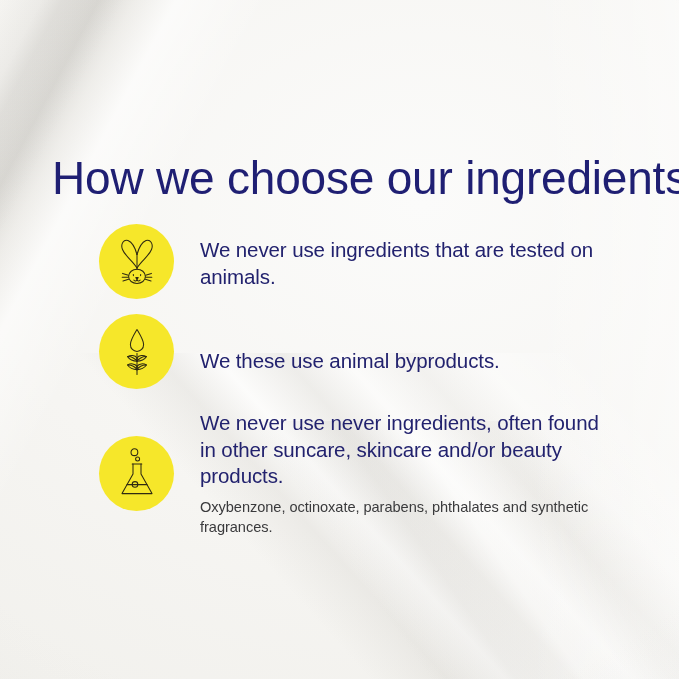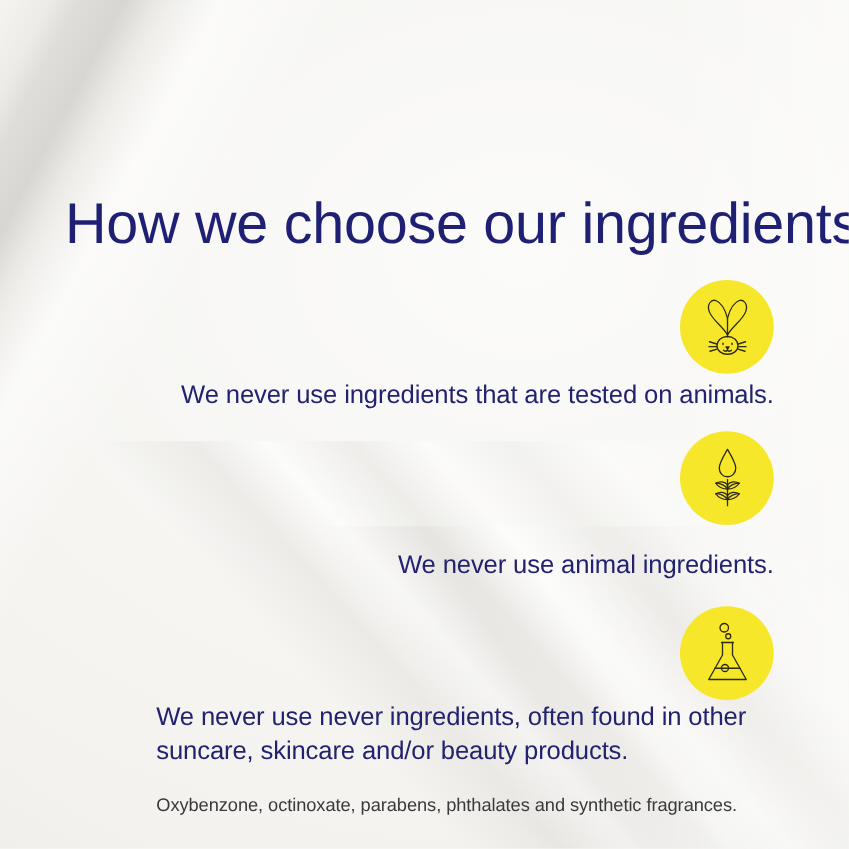--- a/index.html
+++ b/index.html
@@ -113,23 +113,22 @@
   #benefit-list {
     position: absolute;
     left: 99px;
     top: 224px;
     width: 520px;
   }
 
   .benefit-item {
     position: relative;
     display: flex;
-    align-items: flex-end;
+    align-items: center;
     margin-bottom: 15px;
-    flex-direction: column;
   }
 
   .icon-badge {
     flex: 0 0 auto;
     width: 75px;
     height: 75px;
     border-radius: 50%;
     background: #f6e72a;
     display: flex;
     align-items: center;
@@ -147,21 +146,21 @@
 
   .benefit-text {
     font-size: 20.5px;
     font-weight: 400;
     color: #22226e;
     line-height: 1.30;
     letter-spacing: -0.1px;
   }
 
   .benefit-subtext {
-    margin-top: 20px;
+    margin-top: 7px;
     font-size: 14.6px;
     font-weight: 400;
     color: #3a3a3c;
     line-height: 1.38;
     letter-spacing: -0.05px;
   }
 
   .item-1 .benefit-text-block { padding-top: 4px; }
   .item-2 { margin-top: 15px; }
   .item-2 .benefit-text-block { padding-top: 19px; }
@@ -241,21 +240,21 @@
 
               <path d="M21 42.6 C17.4 42.6 13.8 41.2 11.6 38.0 C14.6 36.2 19.0 36.4 21 39.4 Z"></path>
               <path d="M21 42.6 C19.6 40.4 15.6 37.6 11.6 38.0"></path>
 
               <path d="M21 42.6 C24.6 42.6 28.2 41.2 30.4 38.0 C27.4 36.2 23.0 36.4 21 39.4 Z"></path>
               <path d="M21 42.6 C22.4 40.4 26.4 37.6 30.4 38.0"></path>
             </svg>
           </span>
         </div>
         <div class="benefit-text-block">
-          <div class="benefit-text">We never use animal ingredients.</div>
+          <div class="benefit-text">We these use animal byproducts.</div>
         </div>
       </div>
 
       <div class="benefit-item item-3">
         <div class="icon-badge">
           <span>
             <svg width="44" height="52" viewBox="0 0 44 52" fill="none" stroke="#2f2a12" stroke-width="1.05" stroke-linecap="round" stroke-linejoin="round">
 
               <circle cx="19.4" cy="5.2" r="3.4"></circle>
               <circle cx="22.6" cy="12.0" r="2.0"></circle>

